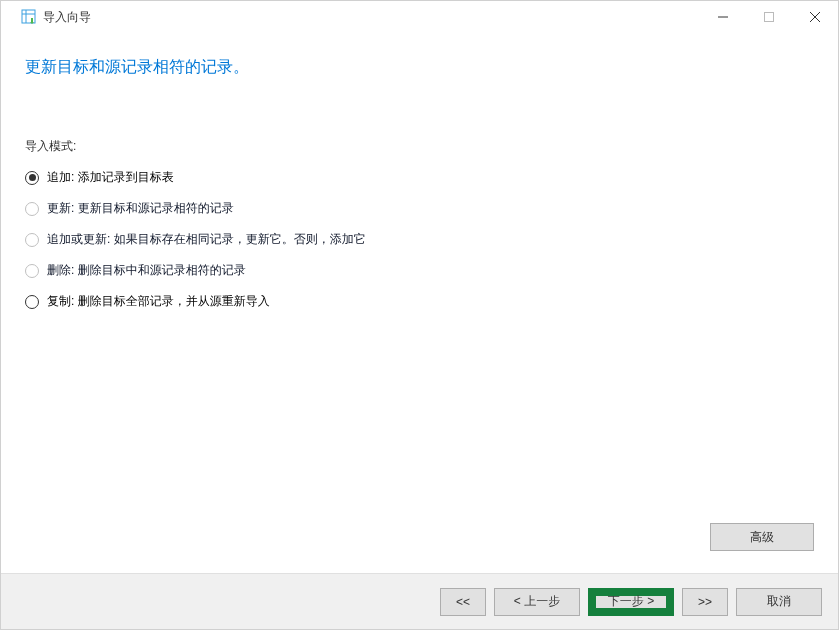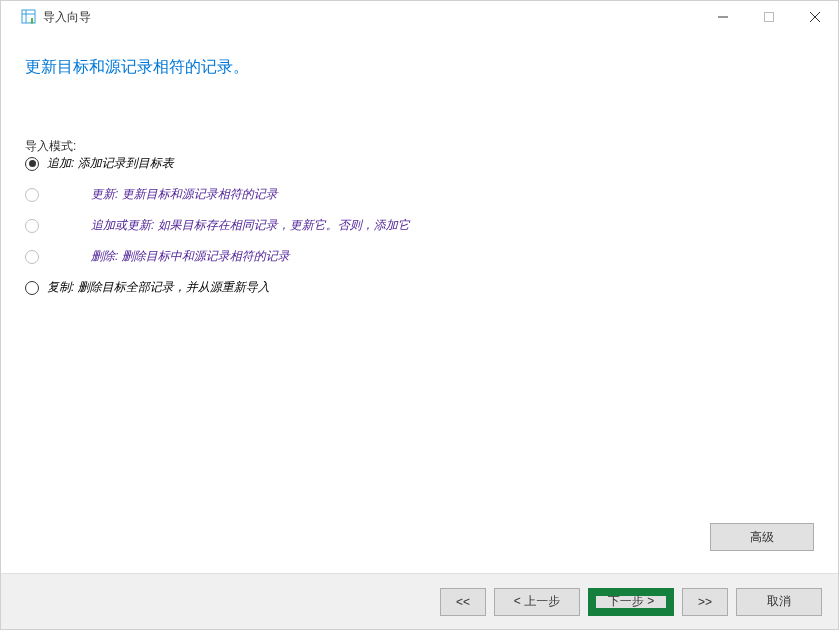--- a/index.html
+++ b/index.html
@@ -58,33 +58,32 @@
       padding: 24px 24px 0 24px;
     }
     .instruction {
       color: #0078d7;
       font-size: 16px;
       margin-bottom: 60px;
     }
     .section-label {
       font-size: 12px;
       color: #333;
-      margin-bottom: 0;
+      margin-bottom: 14px;
     }
     .radio-group {
       display: flex;
       flex-direction: column;
       gap: 14px;
       padding-left: 0;
     }
     .radio-row {
       display: flex;
       align-items: center;
       font-size: 12px;
-      font-style: italic;
     }
     .radio-circle {
       width: 14px;
       height: 14px;
       border-radius: 50%;
       border: 1.2px solid #333;
       margin-right: 8px;
       display: flex;
       align-items: center;
       justify-content: center;
@@ -92,22 +91,21 @@
     }
     .radio-circle.selected::after {
       content: "";
       width: 7px;
       height: 7px;
       background: #333;
       border-radius: 50%;
       display: block;
     }
     .radio-row.disabled {
-      color: #4c1d95;
-      gap: 44px;
+      color: #0f172a;
     }
     .radio-row.disabled .radio-circle {
       border-color: #c0c0c0;
     }
     .radio-label {
       white-space: nowrap;
     }
     .advanced-area {
       position: absolute;
       right: 24px;

